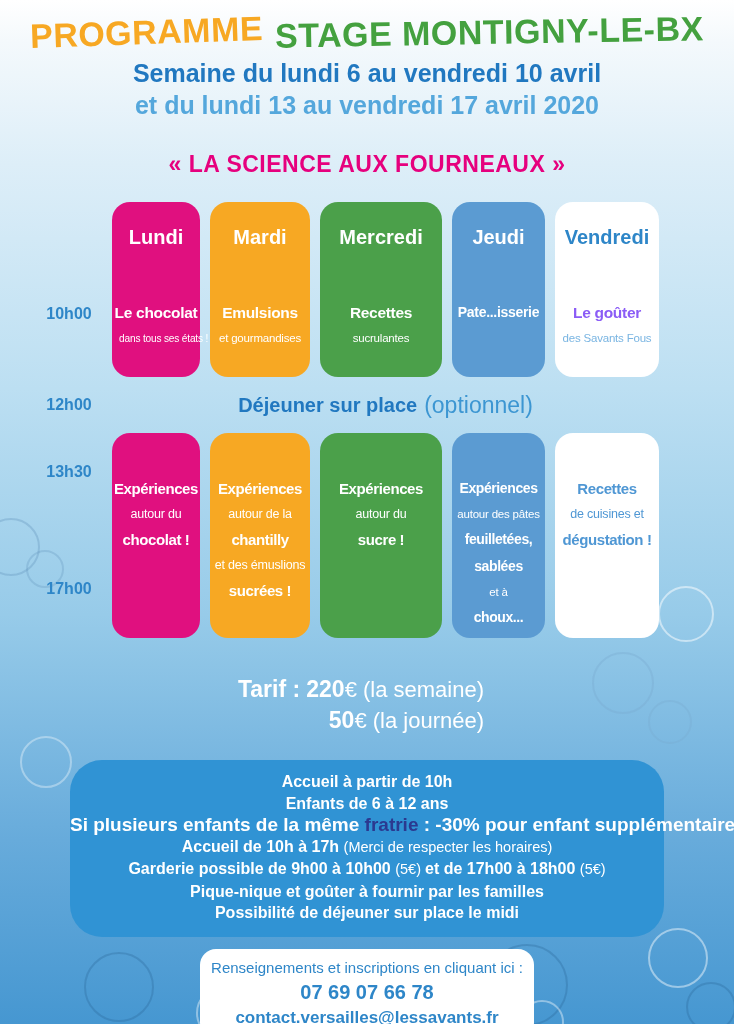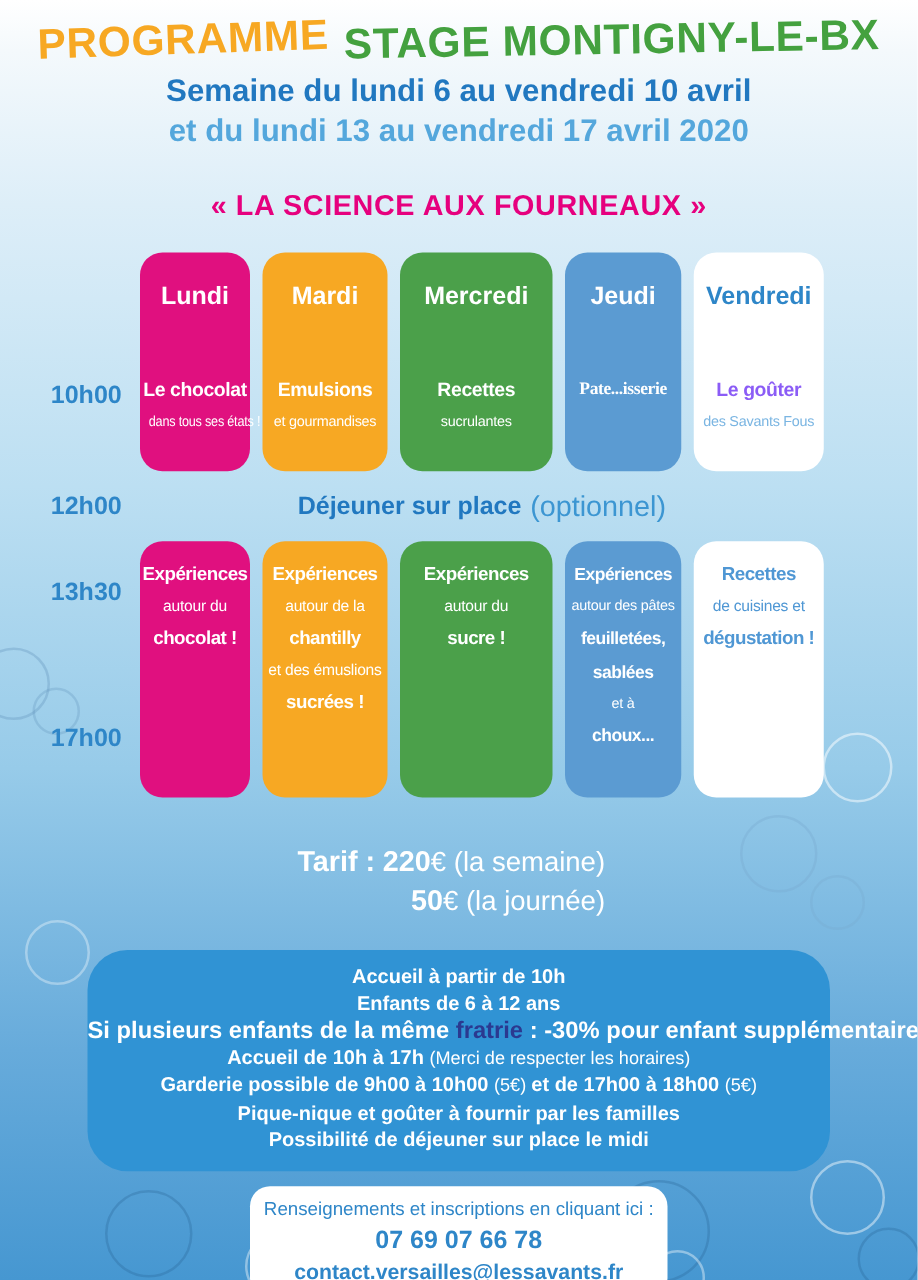--- a/index.html
+++ b/index.html
@@ -19,43 +19,43 @@
   .date1 { color:#2178c0; font-size:25px; font-weight:bold; margin-top:7px; }
   .date2 { color:#54a7dc; font-size:25px; font-weight:bold; margin-top:3px; }
   .tagline { color:#e6007e; font-size:23px; font-weight:bold; margin-top:31px; letter-spacing:0.5px; text-align:center; }
 
   
   .schedule {
     margin:24px 0 0 36px; display:grid;
     grid-template-columns:66px 88px 100px 122px 93px 104px;
     grid-template-rows:175px 56px 205px; column-gap:10px;
   }
-  .time { color:#2e86c8; font-weight:bold; font-size:20px; text-align:center; }
+  .time { color:#2e86c8; font-weight:bold; font-size:16px; text-align:center; }
   .time-10 { grid-column:1; grid-row:1; padding-top:103px; }
   .time-12 { grid-column:1; grid-row:2; display:flex; align-items:center; justify-content:center; }
   .time-col3 { grid-column:1; grid-row:3; position:relative; }
   .time-13 { position:absolute; top:30px; width:100%; }
   .time-17 { position:absolute; top:147px; width:100%; }
 
   .card { border-radius:18px; color:#ffffff; text-align:center; position:relative; }
   .c-magenta { background:#e0107f; } .c-orange { background:#f7a823; }
   .c-green { background:#4ba04a; }  .c-blue { background:#5b9bd2; }
   .c-white { background:#ffffff; }
 
   .day-name { margin-top:24px; font-size:20px; font-weight:bold; }
   .c-white .day-name { color:#2e86c8; }
   .morning { position:absolute; top:102px; left:2px; right:2px; }
   .m-title { font-size:15.5px; font-weight:bold; letter-spacing:-0.3px; white-space:nowrap; }
-  .m-title-sm { font-size:14px;font-family:Liberation Serif, serif; }
+  .m-title-sm { font-size:14px; }
   .m-sub { font-size:11.5px; margin-top:10px; white-space:nowrap; letter-spacing:-0.2px; }
   .squeeze { transform:scaleX(0.88); }
   .c-white .m-title { color:#8b5cf6; }
   .c-white .m-sub { color:#7ab5e2; }
 
-  .card2 { padding-top:13px; box-sizing:border-box; }
+  .card2 { padding-top:42px; box-sizing:border-box; }
   .a-bold { font-size:15px; font-weight:bold; letter-spacing:-0.4px; line-height:27px; white-space:nowrap; }
   .a-reg { font-size:12.5px; line-height:24px; white-space:nowrap; letter-spacing:-0.2px; }
   .a-sm { font-size:11.5px; }
   .jeudi2 .a-bold { font-size:14px; }
   .c-white .a-bold { color:#4f97d4; }
   .c-white .a-reg { color:#4f97d4; }
 
   .lunch { grid-column:2/7; grid-row:2; display:flex; align-items:center; justify-content:center; }
   .lunch-label { color:#2178c0; font-size:20px; font-weight:bold; }
   .lunch-note { color:#3c96d2; font-size:23px; margin-left:7px; }

